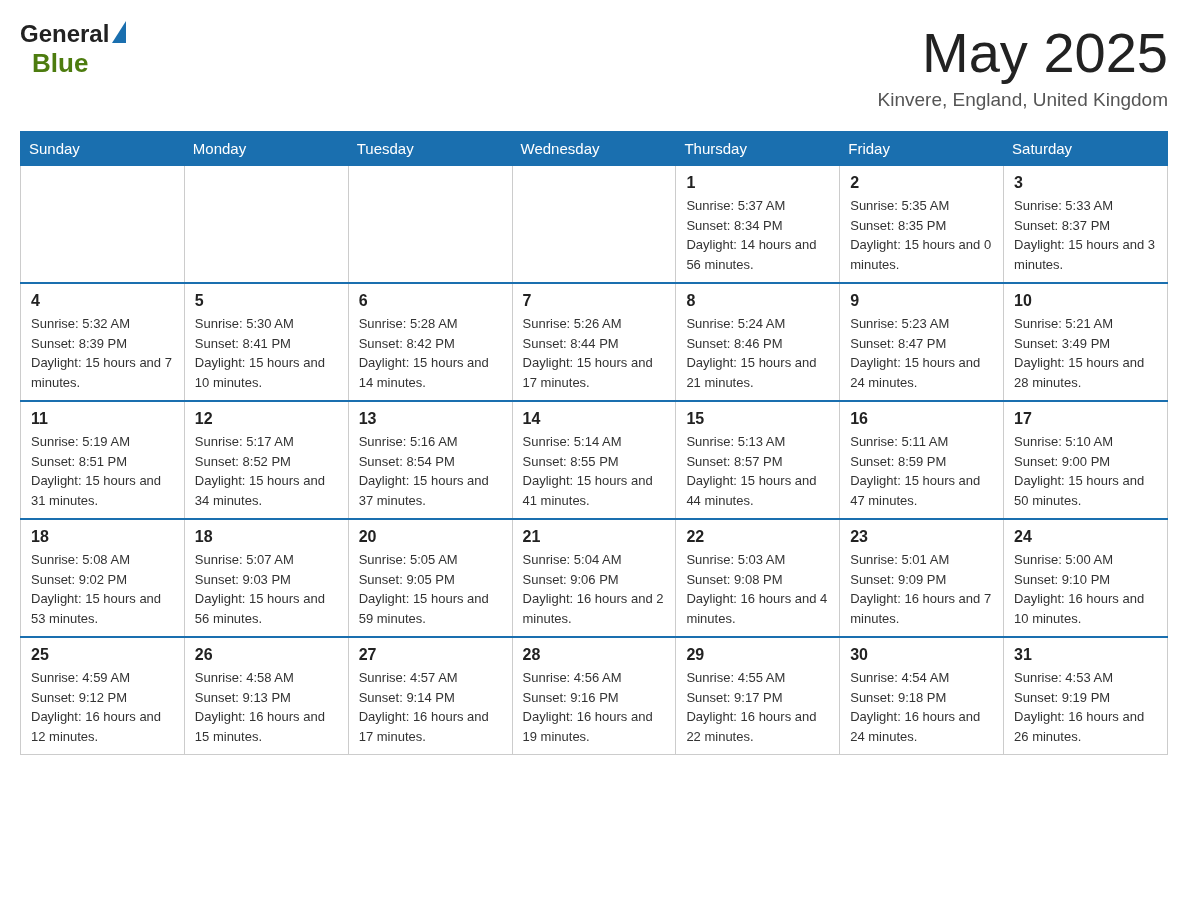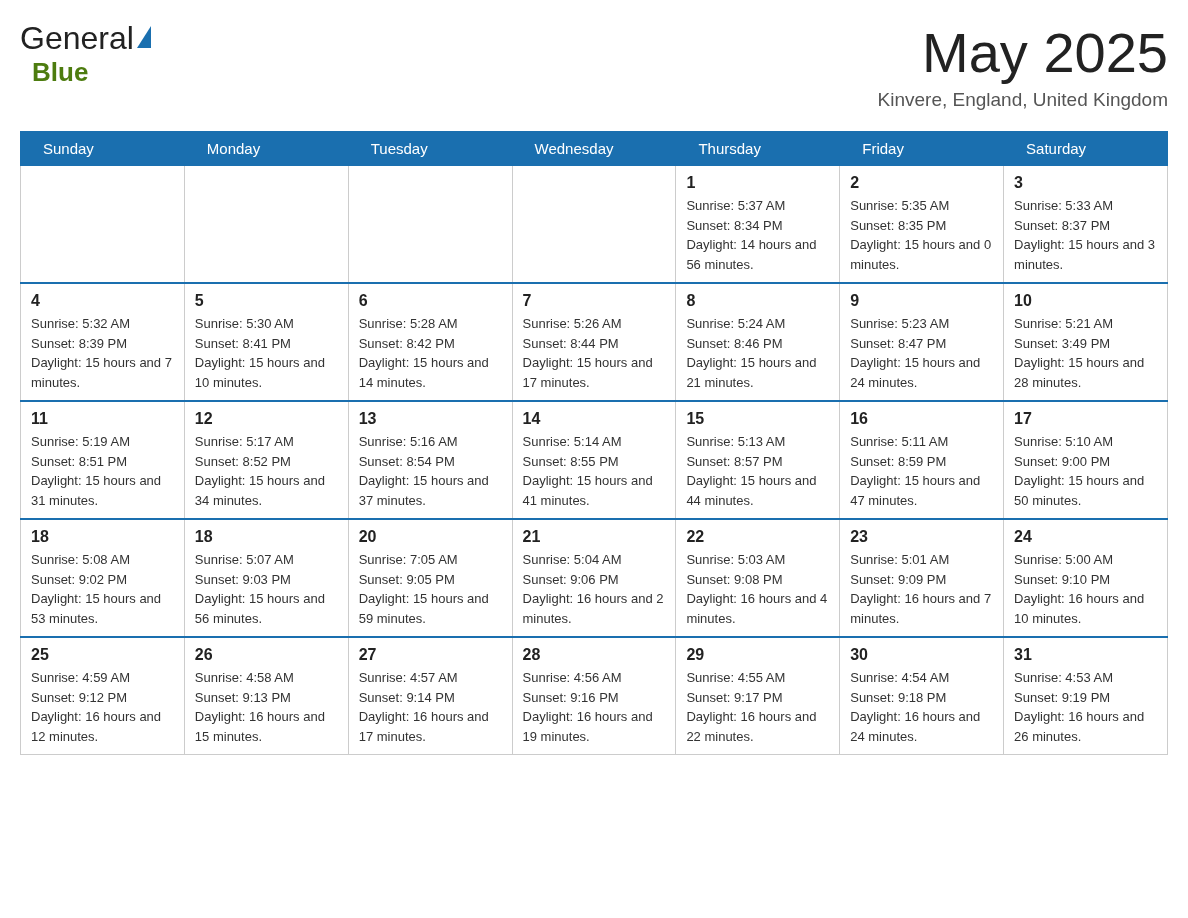--- a/index.html
+++ b/index.html
@@ -20,22 +20,22 @@
     .logo {
       display: flex;
       flex-direction: column;
       align-items: flex-start;
     }
     .logo-top {
       display: flex;
       align-items: center;
     }
     .logo-general {
-      font-size: 32px;
-      font-weight: normal;
+      font-size: 24px;
+      font-weight: bold;
       color: #222;
       font-family: Arial, sans-serif;
     }
     .logo-triangle {
       width: 0;
       height: 0;
       border-left: 14px solid transparent;
       border-bottom: 22px solid #1a6faf;
       margin-left: 3px;
       margin-top: -4px;
@@ -62,21 +62,21 @@
     }
     .calendar {
       width: 100%;
       border-collapse: collapse;
       border: 1px solid #aaa;
     }
     .calendar th {
       background-color: #1a6faf;
       color: #fff;
       text-align: left;
-      padding: 8px 22px;
+      padding: 8px 8px;
       font-size: 15px;
       font-weight: normal;
       border: 1px solid #1a6faf;
     }
     .calendar td {
       vertical-align: top;
       padding: 8px 10px;
       border: 1px solid #ccc;
       width: calc(100% / 7);
       min-height: 100px;
@@ -272,21 +272,21 @@
         </td>
         <td>
           <span class="day-number">18</span>
           <div class="day-info">Sunrise: 5:07 AM
 Sunset: 9:03 PM
 Daylight: 15 hours
 and 56 minutes.</div>
         </td>
         <td>
           <span class="day-number">20</span>
-          <div class="day-info">Sunrise: 7:05 AM
+          <div class="day-info">Sunrise: 5:05 AM
 Sunset: 9:05 PM
 Daylight: 15 hours
 and 59 minutes.</div>
         </td>
         <td>
           <span class="day-number">21</span>
           <div class="day-info">Sunrise: 5:04 AM
 Sunset: 9:06 PM
 Daylight: 16 hours
 and 2 minutes.</div>

